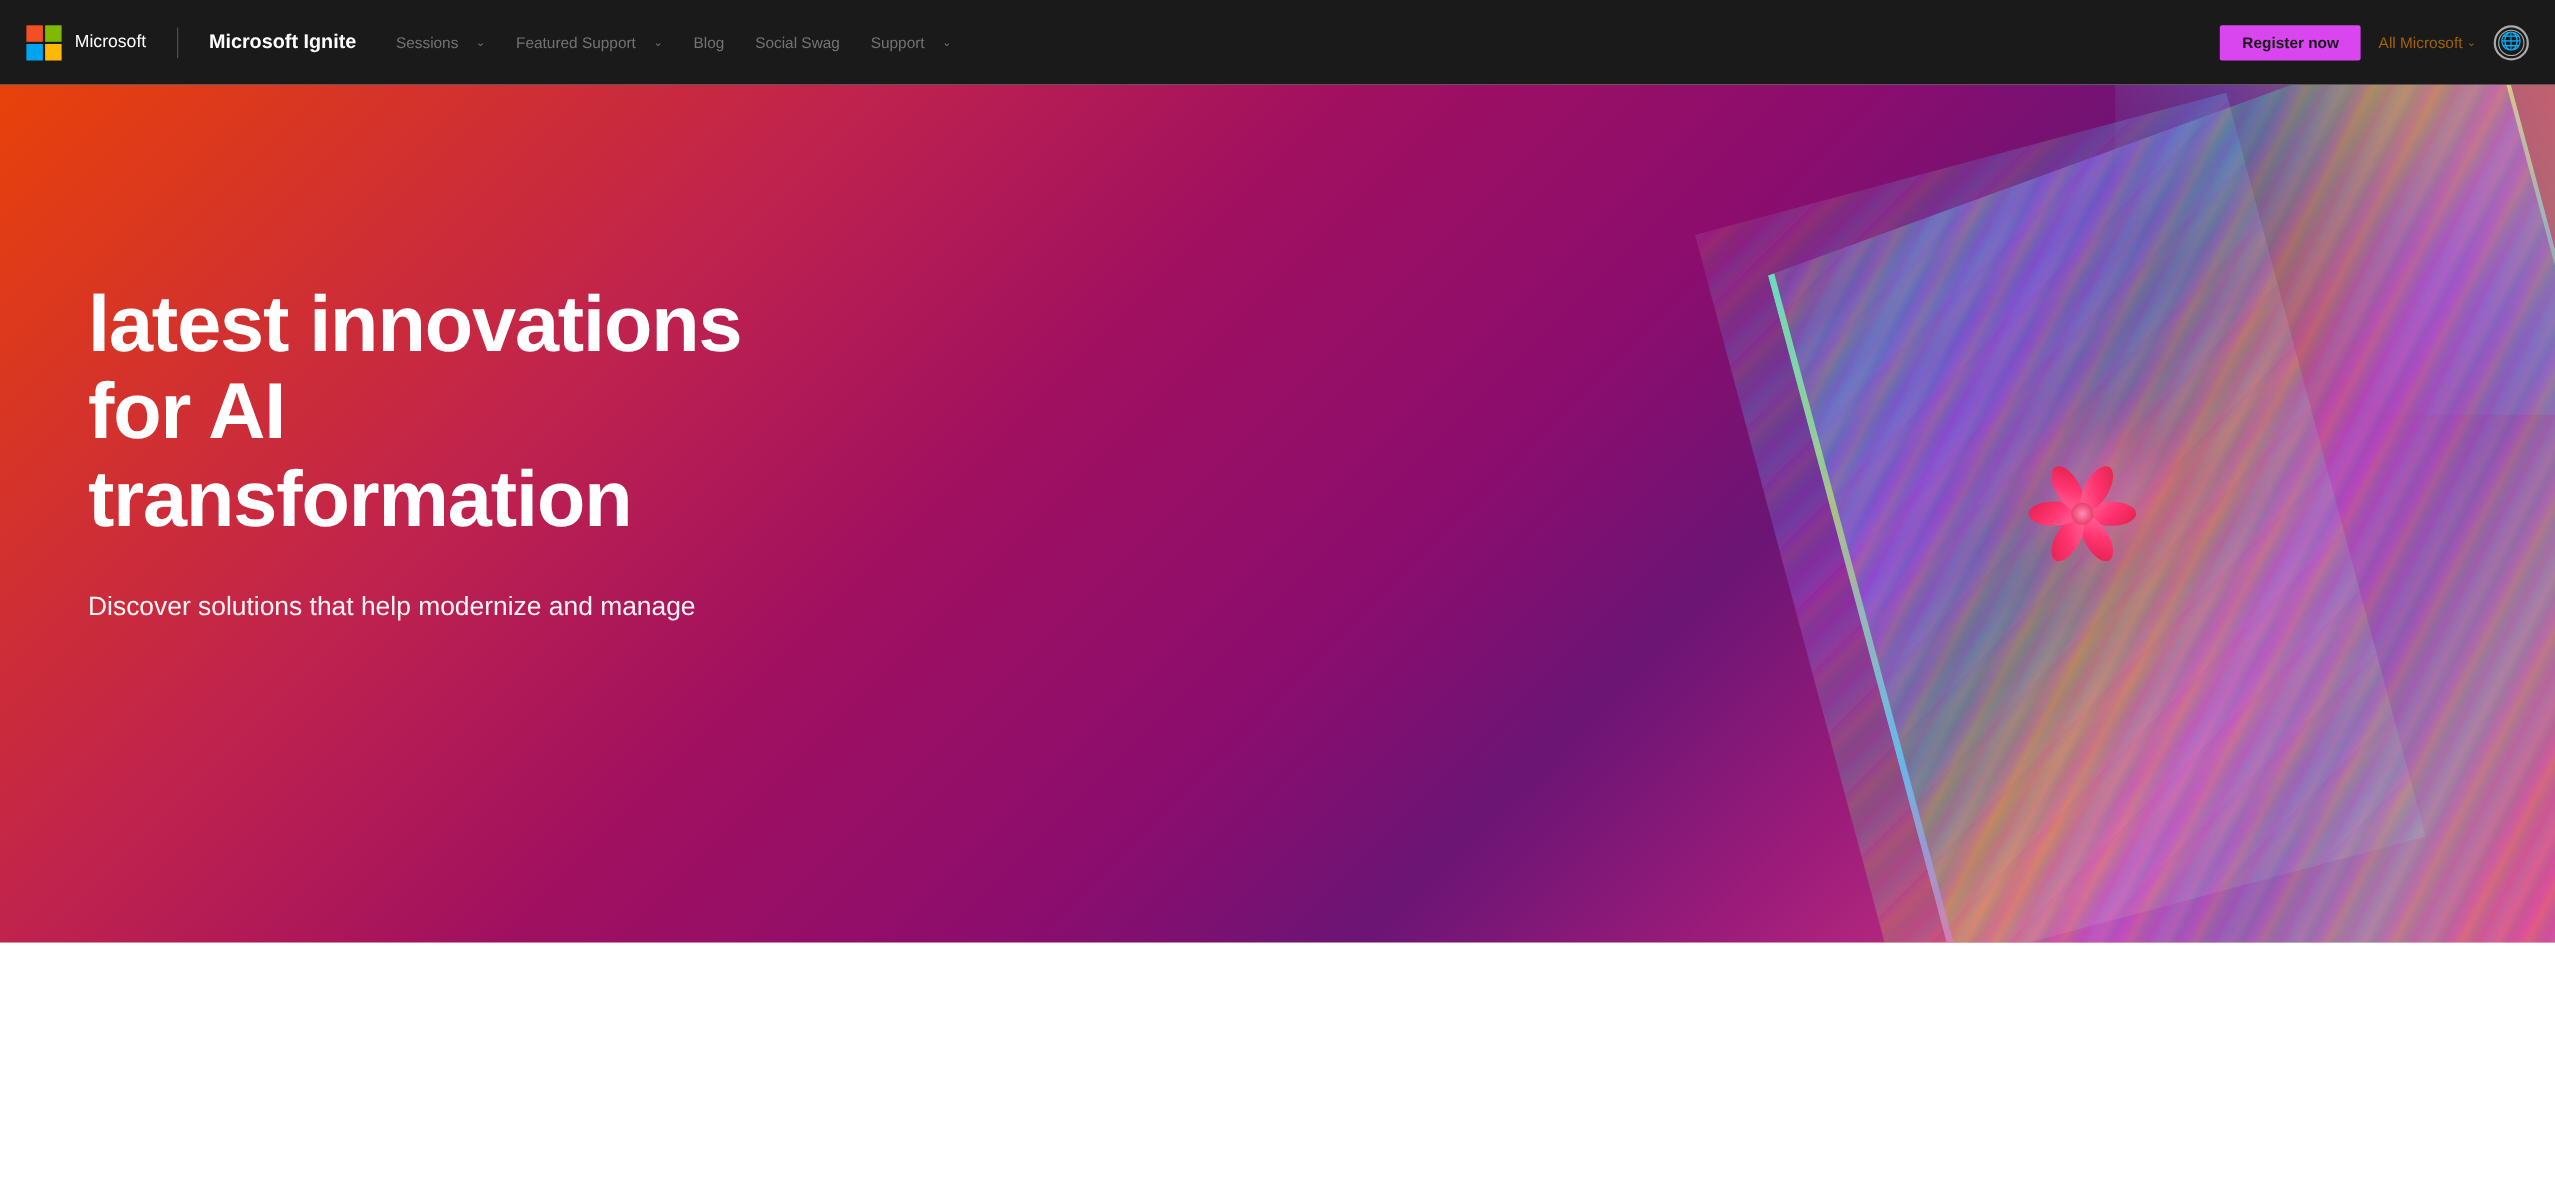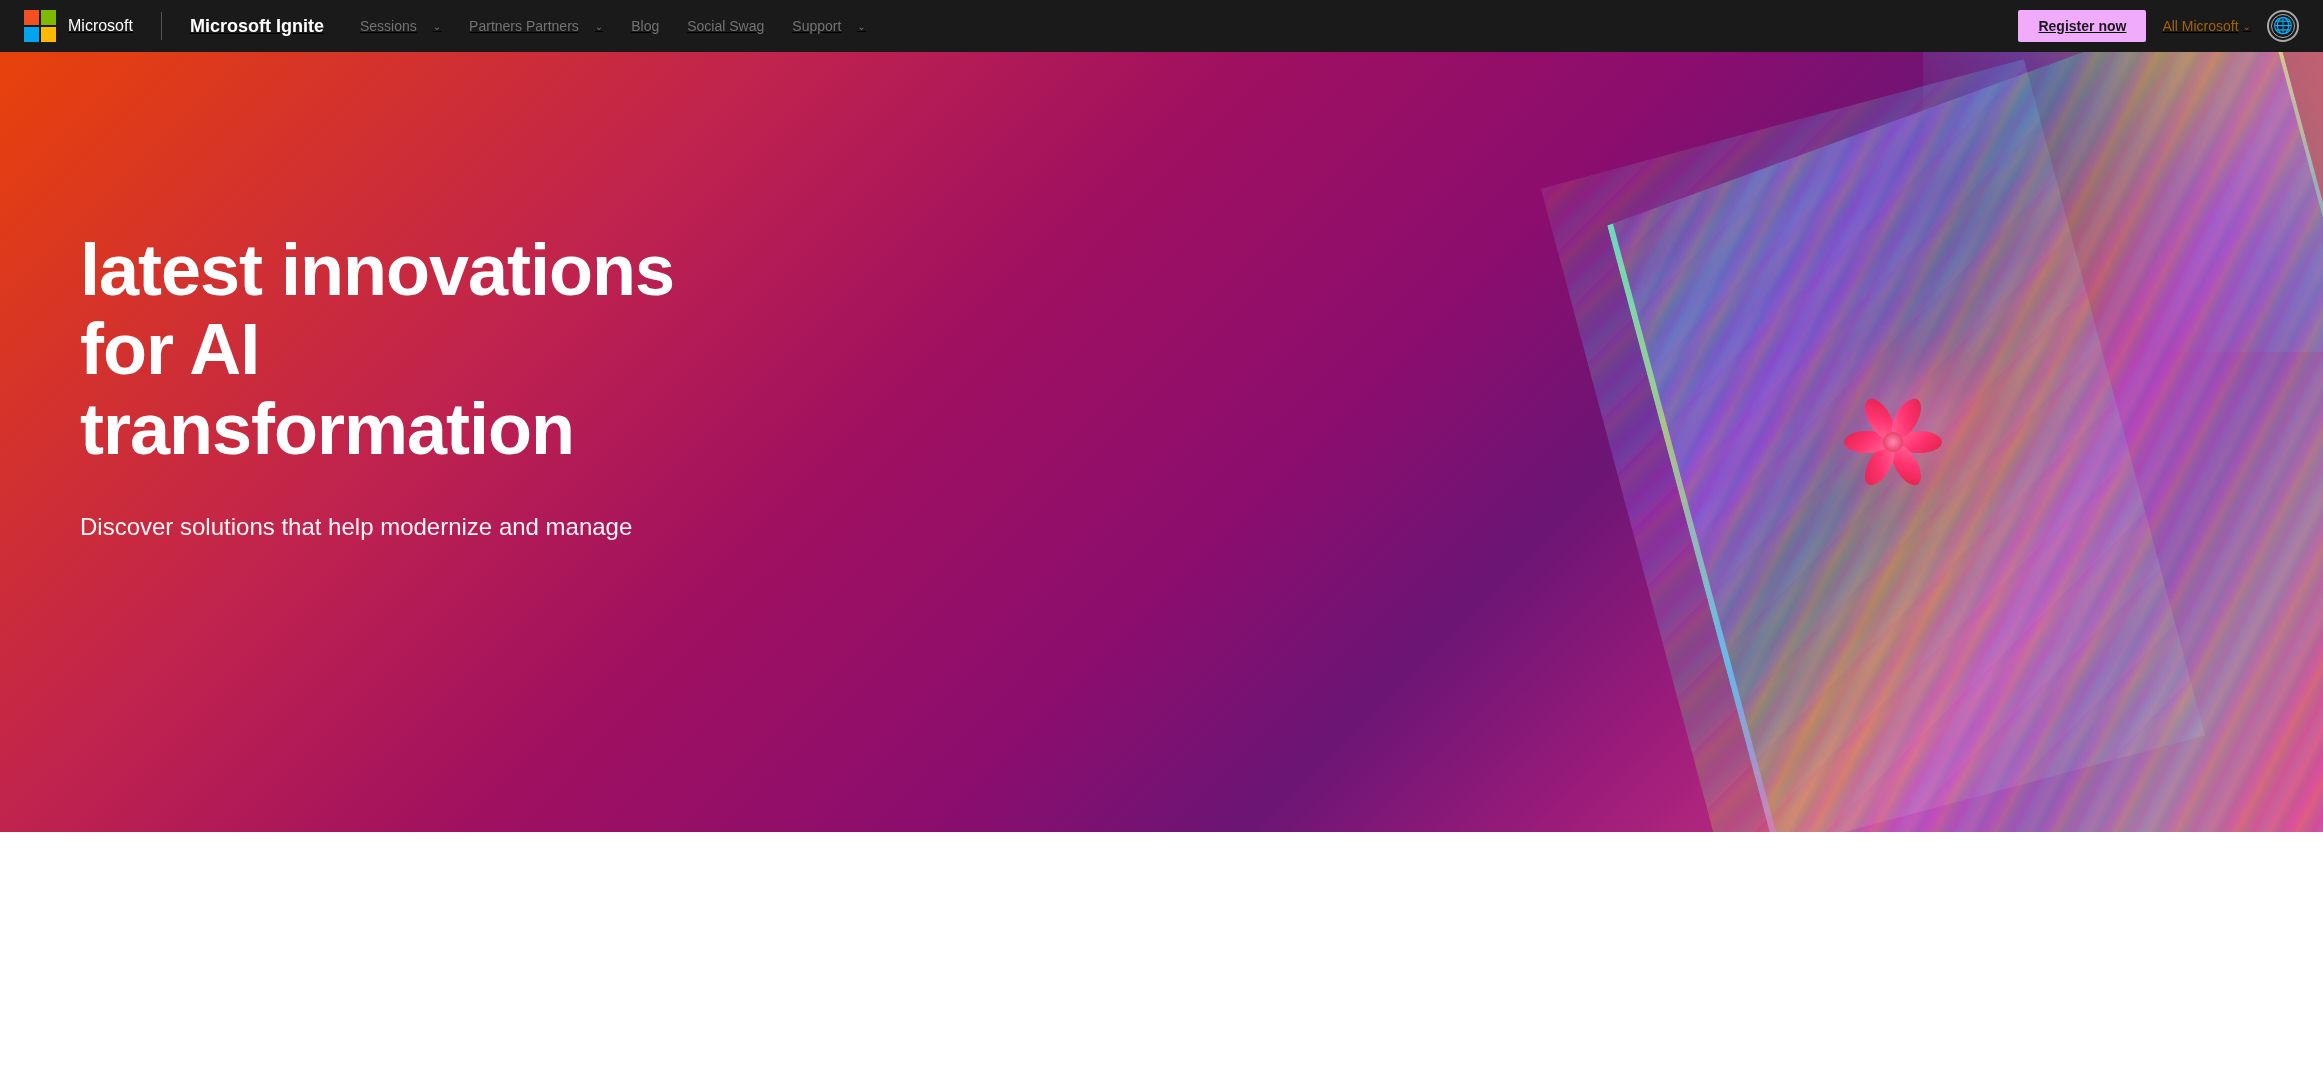--- a/index.html
+++ b/index.html
@@ -10,28 +10,27 @@
 
     body {
       font-family: 'Segoe UI', -apple-system, BlinkMacSystemFont, sans-serif;
       width: 100%;
       overflow-x: hidden;
     }
 
     
     .navbar {
       background-color: #1a1a1a;
-      height: 52px;
+      height: 77px;
       display: flex;
       align-items: center;
       padding: 0 24px;
       position: relative;
       z-index: 100;
       gap: 0;
-      text-decoration: underline;
     }
 
     .navbar-brand {
       display: flex;
       align-items: center;
       gap: 12px;
       margin-right: 0;
     }
 
     .ms-logo {
@@ -83,21 +82,21 @@
     }
 
     .nav-actions {
       display: flex;
       align-items: center;
       gap: 16px;
       margin-left: auto;
     }
 
     .register-btn {
-      background: #f0abfc;
+      background: #d946ef;
       color: #1a1a1a;
       border: none;
       padding: 8px 20px;
       font-size: 14px;
       font-weight: 600;
       cursor: pointer;
       white-space: nowrap;
       border-radius: 2px;
     }
 
@@ -386,21 +385,21 @@
 
     <span style="color:#fff;font-size:18px;font-weight:600;cursor:pointer;">Microsoft Ignite</span>
   </div>
 
   <div class="nav-links">
     <a class="nav-item">
       <span>Sessions</span>
       <span class="chevron">⌄</span>
     </a>
     <a class="nav-item">
-      <span>Partners Partners</span>
+      <span>Featured Support</span>
       <span class="chevron">⌄</span>
     </a>
     <a class="nav-item">
       <span>Blog</span>
     </a>
     <a class="nav-item">
       <span>Social Swag</span>
     </a>
     <a class="nav-item">
       <span>Support</span>

